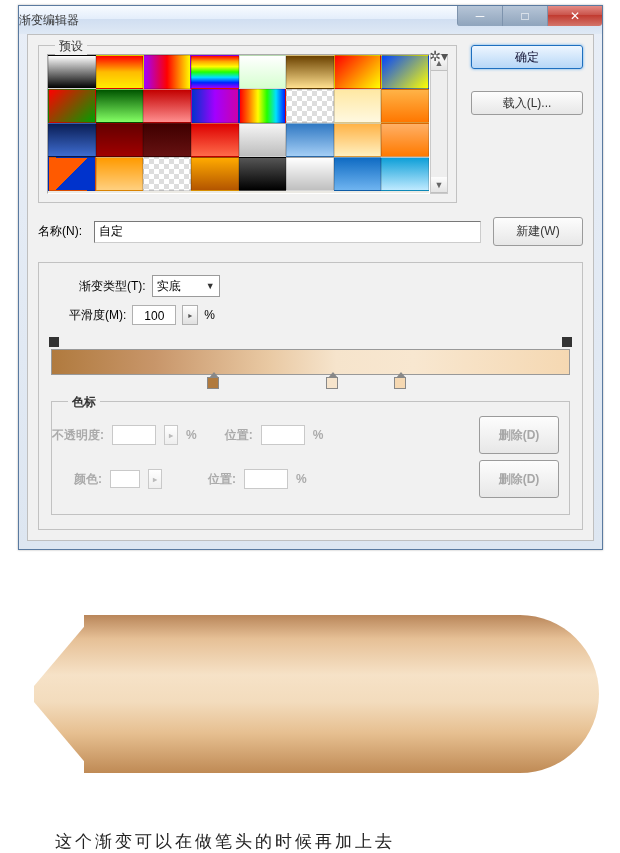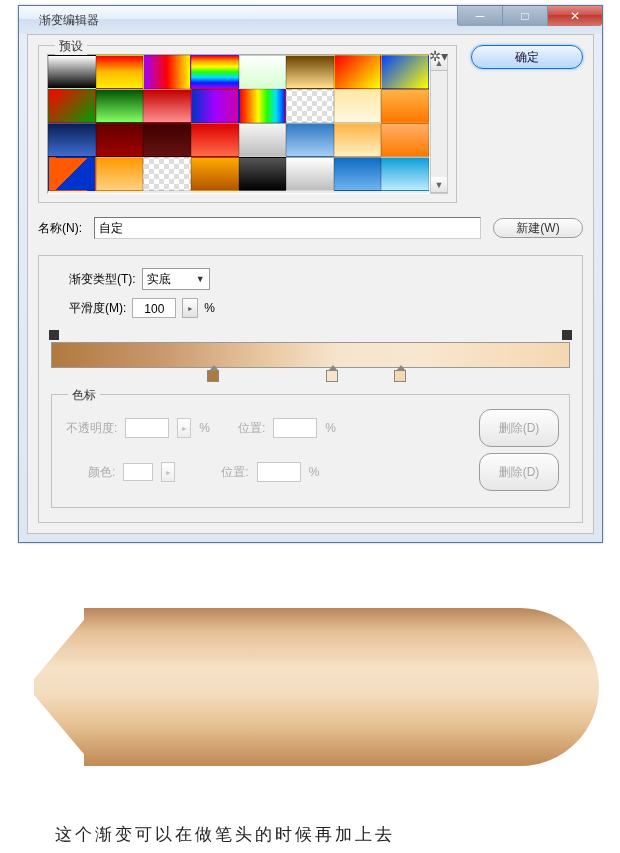--- a/index.html
+++ b/index.html
@@ -15,21 +15,21 @@
     width: 585px;
     border: 1px solid #5a7aa0;
     background: linear-gradient(#e8eef7, #dde6f1);
     box-shadow: 0 0 2px rgba(0,0,0,0.3);
   }
   .titlebar {
     height: 28px;
     background: linear-gradient(#f7fbff 0%, #e4eefb 45%, #d0def1 46%, #dfe9f5 100%);
     display: flex;
     align-items: center;
-    padding: 0 0 0 20px;
+    padding: 0 0 0 0;
     position: relative;
   }
   .titlebar .title-text { color: #333; font-size: 12px; }
   .win-buttons { position: absolute; right: 0; top: 0; display: flex; }
   .win-btn {
     width: 45px; height: 20px;
     background: linear-gradient(#b6c5d7, #8fa4bc);
     display: flex; align-items: center; justify-content: center;
     border-left:1px solid #7d93ad;
     color: #fff;
@@ -98,42 +98,42 @@
   .side-buttons {
     width:126px;
     display:flex;
     flex-direction:column;
     gap:8px;
     padding-left:14px;
   }
   .btn {
     height:24px;
     border:1px solid #9b9b9b;
-    border-radius:12px;
+    border-radius:3px;
     background:linear-gradient(#fdfdfd,#e7e7e7);
     font-size:12px;
     display:flex;align-items:center;justify-content:center;
     color:#333;
   }
   .btn.primary {
     border:1px solid #1e6fbf;
     background:linear-gradient(#eef6ff,#b7d7f7);
     box-shadow:0 0 3px #5aa6ea;
     color:#113;
   }
   .namerow {
     display:flex;align-items:center;gap:12px;
     margin-top:14px;
   }
   .namerow label{font-size:12px;}
   .text-input{
     flex:1;height:22px;background:#fff;border:1px inset #ccc;
     padding:0 4px;font-size:12px;
   }
-  .new-btn{width:90px;height:20px;}
+  .new-btn{width:90px;height:29px;}
 
   .grad-group {
     border:1px solid #c2c2c2;
     margin-top:16px;
     position:relative;
     padding:12px 12px 14px 12px;
   }
   .ctrlrow{display:flex;align-items:center;gap:6px;margin-bottom:8px;}
   .label{font-size:12px;}
   .select-box{
@@ -159,21 +159,22 @@
     border:1px solid #888;
   }
   .color-stop::before{
     content:'';position:absolute;top:-6px;left:1px;width:0;height:0;
     border-left:5px solid transparent;border-right:5px solid transparent;border-bottom:6px solid #888;
   }
 
   .stops-group{
     border:1px solid #c2c2c2;
     position:relative;
-    padding:14px 10px 10px 14px;
+    padding:14px 10px 10px 0;
+    font-weight:bold;
   }
   .stop-row{display:flex;align-items:center;gap:8px;margin-bottom:6px;color:#ababab;}
   .disabled-input{width:44px;height:20px;background:#fff;border:1px solid #c9c9c9;}
   .del-btn{width:80px;height:38px;color:#a7a7a7;}
   .small-step{width:14px;height:20px;background:linear-gradient(#fff,#eee);border:1px solid #c9c9c9;display:flex;align-items:center;justify-content:center;font-size:8px;color:#bbb;}
   .color-chip{width:30px;height:18px;background:#fff;border:1px solid #c9c9c9;}
 
   
   .sw1{background:linear-gradient(#fff,#000);}
   .sw2{background:linear-gradient(#ff0000,#ffbb00,#ffee00);}
@@ -286,31 +287,32 @@
             <div class="sb-btn">▲</div>
             <div class="sb-track"></div>
             <div class="sb-btn">▼</div>
           </div>
         </div>
       </div>
 
       <div class="side-buttons">
         <div class="btn primary">确定</div>
         <div style="height:6px"></div>
+        <div class="btn">载入(L)...</div>
       </div>
     </div>
 
     <div class="namerow">
       <label>名称(N):</label>
       <input class="text-input" value="自定" style="">
       <div class="btn new-btn">新建(W)</div>
     </div>
 
     <div class="grad-group">
-      <div class="ctrlrow" style="margin-left:18px">
+      <div class="ctrlrow" style="margin-left:28px">
         <span class="label">渐变类型(T):</span>
         <div class="select-box">
           <span>实底</span>
           <span class="select-arrow">▼</span>
         </div>
       </div>
       <div class="ctrlrow" style="margin-left:18px">
         <span class="label">平滑度(M):</span>
         <div class="num-box">100</div>
         <div class="step-btn">▸</div>

